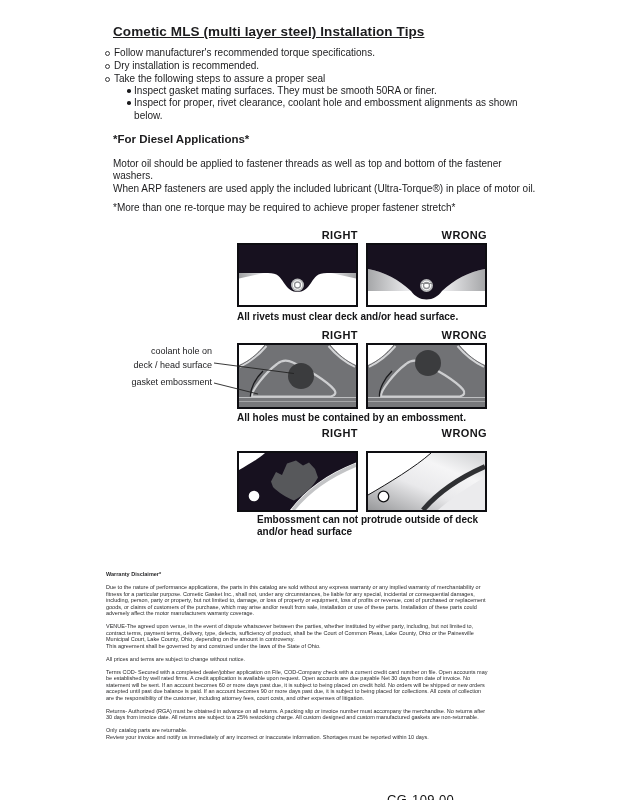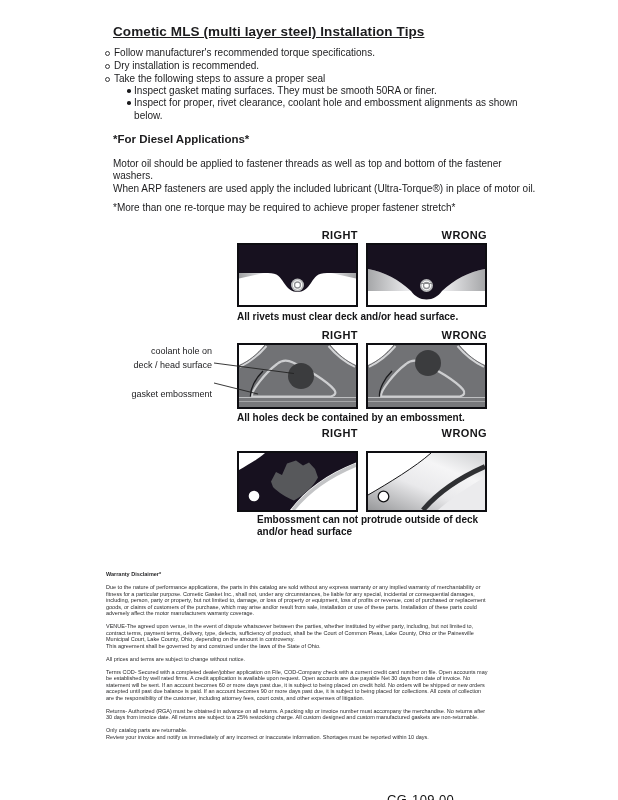--- a/index.html
+++ b/index.html
@@ -124,21 +124,21 @@
     </svg>
   </div>
 
   <div class="fig-caption" style="top:311px;">All rivets must clear deck and/or head surface.</div>
 
   <div class="fig-label" style="left:237px; top:329px;">RIGHT</div>
   <div class="fig-label" style="left:366px; top:329px;">WRONG</div>
 
   <div class="annot" style="top:344px;">coolant hole on
 deck / head surface</div>
-  <div class="annot" style="top:375px;margin-top:12px;">gasket embossment</div>
+  <div class="annot" style="top:375px;">gasket embossment</div>
 
   <div class="panel" style="left:237px; top:343px; height:62px;">
     <svg width="117" height="62" viewBox="0 0 117 62" preserveAspectRatio="none">
       <rect x="0" y="0" width="117" height="62" fill="#717275"></rect>
       <rect x="0" y="52.5" width="117" height="9.5" fill="#77787b"></rect>
       <path d="M0,52.5 H117" stroke="#c6c7c9" stroke-width="0.9"></path>
       <path d="M0,56.5 H117" stroke="#b9babc" stroke-width="0.7"></path>
       <path d="M0,0 H26 C18,9.5 10,16 0,20.5 Z" fill="#ffffff"></path>
       <path d="M27.5,1 C19.5,10.5 11,17 1,21.8" stroke="#d3d4d6" stroke-width="2" fill="none"></path>
       <path d="M26,0 C18,9.5 10,16 0,20.5" stroke="#4a4a4e" stroke-width="0.7" fill="none"></path>
@@ -162,21 +162,21 @@
       <path d="M26,0 C18,9.5 10,16 0,20.5" stroke="#4a4a4e" stroke-width="0.7" fill="none"></path>
       <path d="M91,0 H117 V20.5 C107,16 99,9.5 91,0 Z" fill="#ffffff"></path>
       <path d="M89.5,1 C97.5,10.5 106,17 116,21.8" stroke="#d3d4d6" stroke-width="2" fill="none"></path>
       <path d="M91,0 C99,9.5 107,16 117,20.5" stroke="#4a4a4e" stroke-width="0.7" fill="none"></path>
       <path d="M13,51.5 C12,46 26,28 38,19 C42,15.5 48,14.5 54,17.5 C68,24 88,36 95,44.5 C97.5,47.5 96.5,50.5 92,51.5 Z" stroke="#cdced0" stroke-width="2.2" fill="none" stroke-linejoin="round"></path>
       <path d="M11.5,51.5 C11,44 16,34 24,26" stroke="#1b1b1e" stroke-width="1.3" fill="none"></path>
       <circle cx="60" cy="18" r="13" fill="#3b3c3e"></circle>
     </svg>
   </div>
 
-  <div class="fig-caption" style="top:412px;">All holes deck be contained by an embossment.</div>
+  <div class="fig-caption" style="top:412px;">All holes must be contained by an embossment.</div>
 
   <div class="fig-label" style="left:237px; top:427px;">RIGHT</div>
   <div class="fig-label" style="left:366px; top:427px;">WRONG</div>
 
   <div class="panel" style="left:237px; top:451px; height:57px;">
     <svg width="117" height="57" viewBox="0 0 117 57" preserveAspectRatio="none">
       <rect x="0" y="0" width="117" height="57" fill="#ffffff"></rect>
       <path d="M0,17 C10,11.5 20,5.5 26,0 H117 V9.5 C88,21 67,36 51,57 H0 Z" fill="#17111f"></path>
       <path d="M117,12 C89,23.5 68,39 54,57" stroke="#c3c4c6" stroke-width="3.6" fill="none"></path>
       <path d="M32,28.5 L37,19 L43,22 L48,10.5 L57,7.5 L64,12.5 L70,9.5 L76,16 L79,24.5 C74,34 64,42.5 55,47.5 C47,44.5 39,39 34,34 Z" fill="#57585b"></path>

